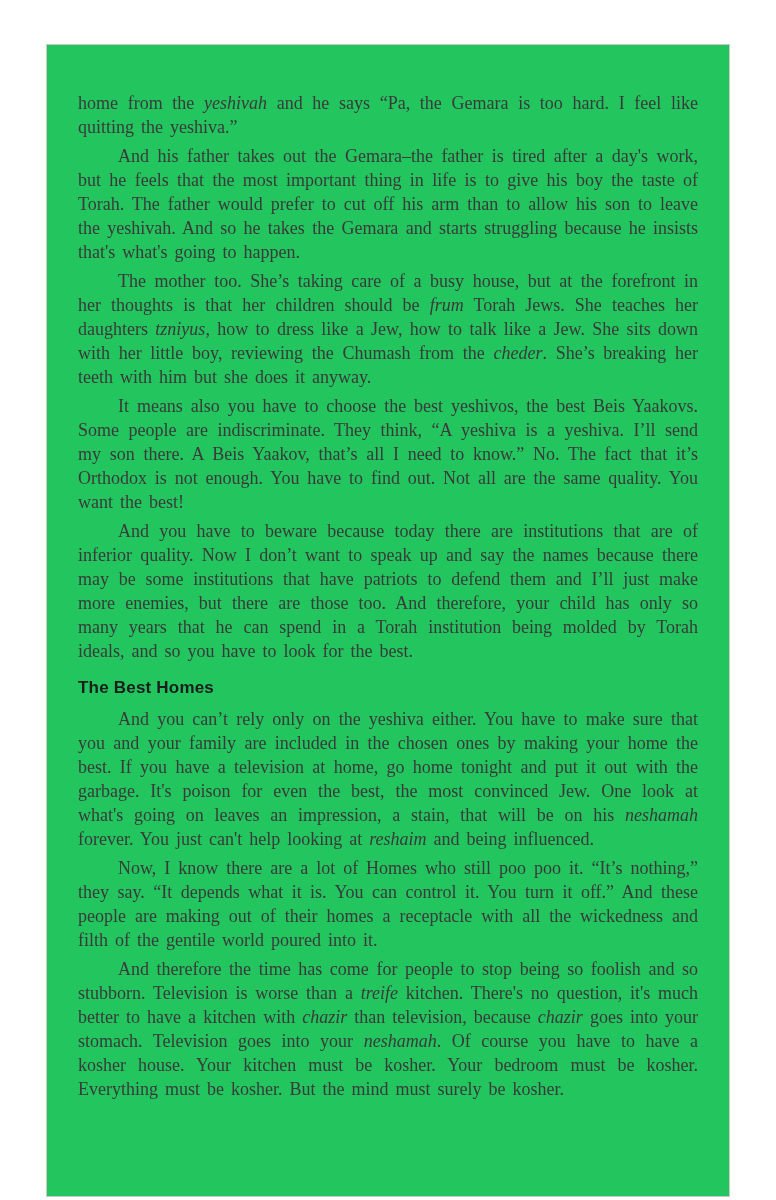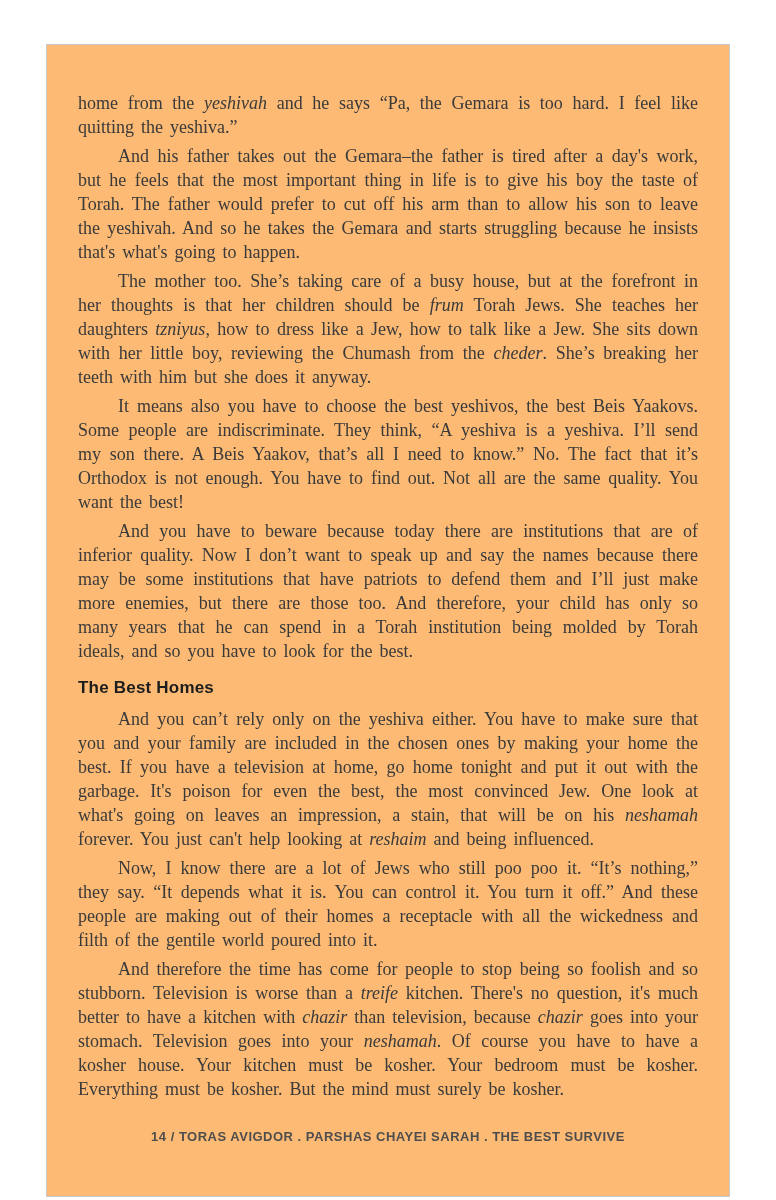--- a/index.html
+++ b/index.html
@@ -7,21 +7,21 @@
   body {
     width: 776px;
     font-family: "Liberation Serif", serif;
     -webkit-font-smoothing: antialiased;
   }
   .page {
     position: relative;
     width: 684px;
     height: 1153px;
     margin: 44px auto 3px auto;
-    background: #fdba74;
+    background: #22c55e;
     border: 1px solid #c9c9c9;
     overflow: hidden;
   }
   .content {
     padding: 46px 31px 0 31px;
   }
   .para {
     margin: 5px 0 0 0;
     font-size: 18px;
     line-height: 24px;
@@ -62,17 +62,16 @@
 
 <div class="page">
   <div class="content">
     <p class="para flush"><span>home from the </span><i>yeshivah</i><span> and he says “Pa, the Gemara is too hard. I feel like quitting the yeshiva.”</span></p>
     <p class="para"><span>And his father takes out the Gemara–the father is tired after a day's work, but he feels that the most important thing in life is to give his boy the taste of Torah. The father would prefer to cut off his arm than to allow his son to leave the yeshivah. And so he takes the Gemara and starts struggling because he insists that's what's going to happen.</span></p>
     <p class="para"><span>The mother too. She’s taking care of a busy house, but at the forefront in her thoughts is that her children should be </span><i>frum</i><span> Torah Jews. She teaches her daughters </span><i>tzniyus</i><span>, how to dress like a Jew, how to talk like a Jew. She sits down with her little boy, reviewing the Chumash from the </span><i>cheder</i><span>. She’s breaking her teeth with him but she does it anyway.</span></p>
     <p class="para"><span>It means also you have to choose the best yeshivos, the best Beis Yaakovs. Some people are indiscriminate. They think, “A yeshiva is a yeshiva. I’ll send my son there. A Beis Yaakov, that’s all I need to know.” No. The fact that it’s Orthodox is not enough. You have to find out. Not all are the same quality. You want the best!</span></p>
     <p class="para"><span>And you have to beware because today there are institutions that are of inferior quality. Now I don’t want to speak up and say the names because there may be some institutions that have patriots to defend them and I’ll just make more enemies, but there are those too. And therefore, your child has only so many years that he can spend in a Torah institution being molded by Torah ideals, and so you have to look for the best.</span></p>
     <h2 class="section-heading">The Best Homes</h2>
     <p class="para"><span>And you can’t rely only on the yeshiva either. You have to make sure that you and your family are included in the chosen ones by making your home the best. If you have a television at home, go home tonight and put it out with the garbage. It's poison for even the best, the most convinced Jew. One look at what's going on leaves an impression, a stain, that will be on his </span><i>neshamah</i><span> forever. You just can't help looking at </span><i>reshaim</i><span> and being influenced.</span></p>
-    <p class="para"><span>Now, I know there are a lot of Jews who still poo poo it. “It’s nothing,” they say. “It depends what it is. You can control it. You turn it off.” And these people are making out of their homes a receptacle with all the wickedness and filth of the gentile world poured into it.</span></p>
+    <p class="para"><span>Now, I know there are a lot of Homes who still poo poo it. “It’s nothing,” they say. “It depends what it is. You can control it. You turn it off.” And these people are making out of their homes a receptacle with all the wickedness and filth of the gentile world poured into it.</span></p>
     <p class="para"><span>And therefore the time has come for people to stop being so foolish and so stubborn. Television is worse than a </span><i>treife</i><span> kitchen. There's no question, it's much better to have a kitchen with </span><i>chazir</i><span> than television, because </span><i>chazir</i><span> goes into your stomach. Television goes into your </span><i>neshamah</i><span>. Of course you have to have a kosher house. Your kitchen must be kosher. Your bedroom must be kosher. Everything must be kosher. But the mind must surely be kosher.</span></p>
   </div>
-  <div class="page-footer">14 / TORAS AVIGDOR . PARSHAS CHAYEI SARAH . THE BEST SURVIVE</div>
 </div>
 
 </body></html>

